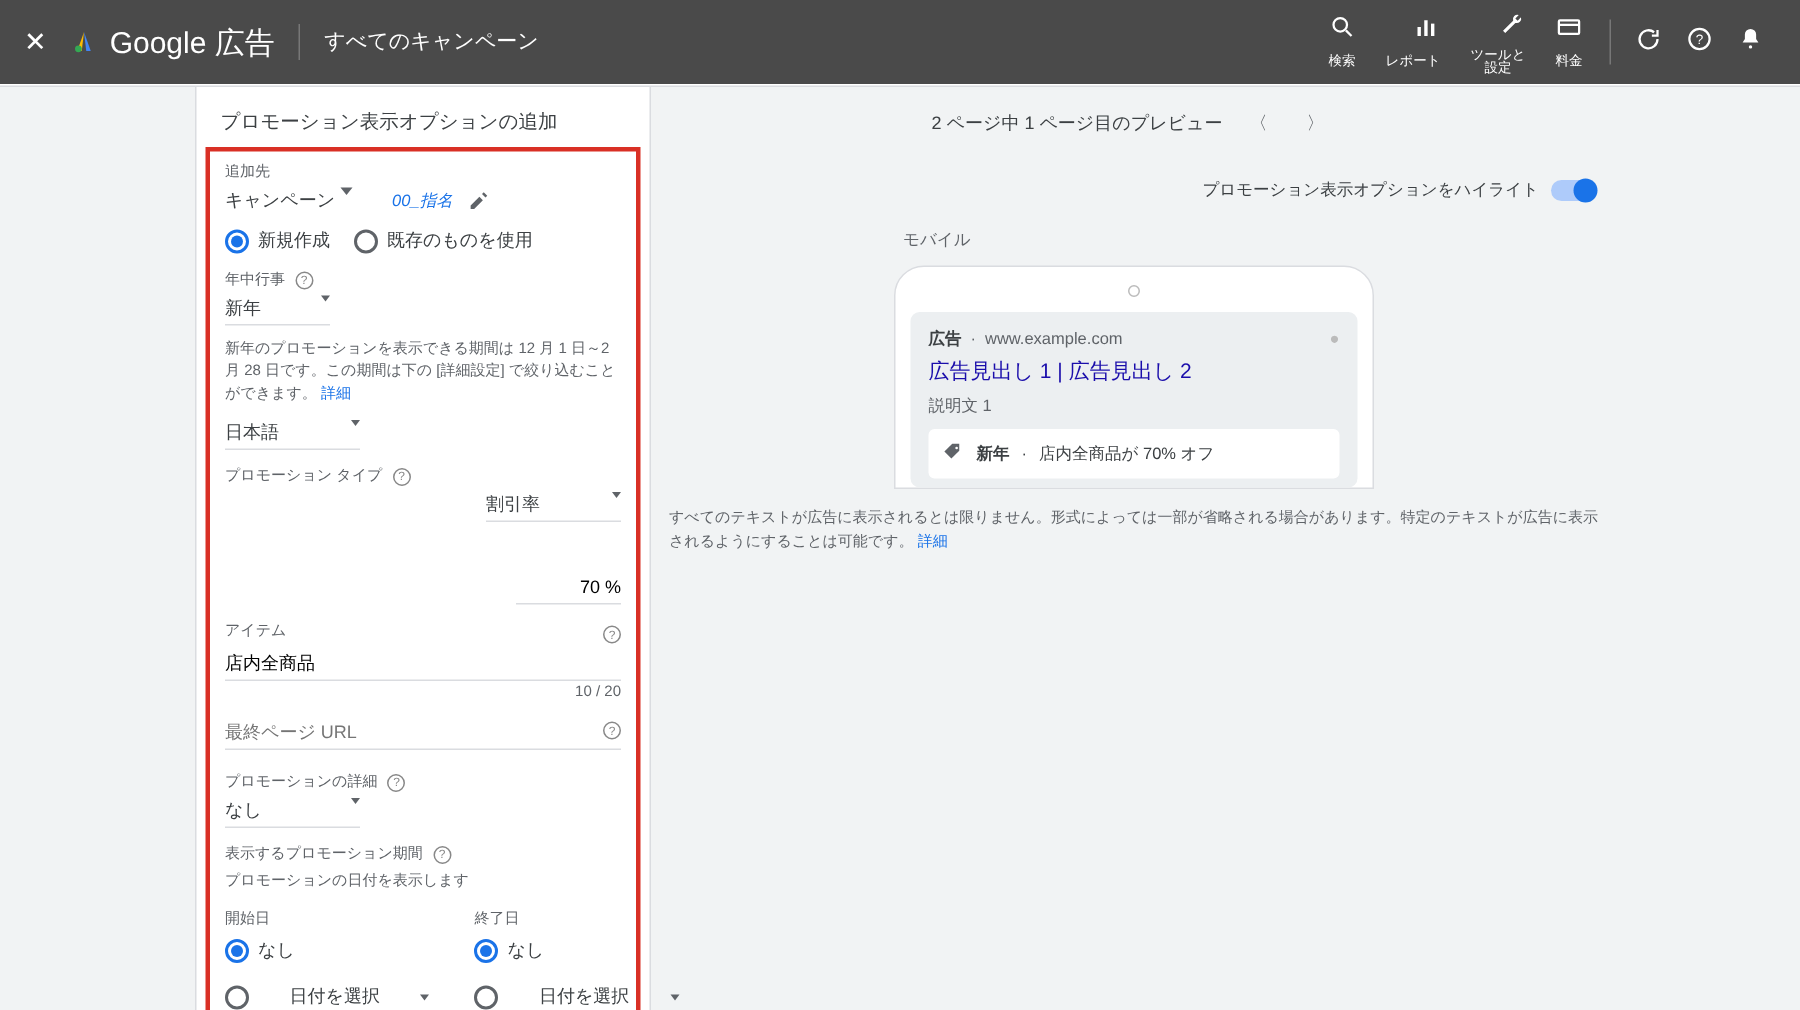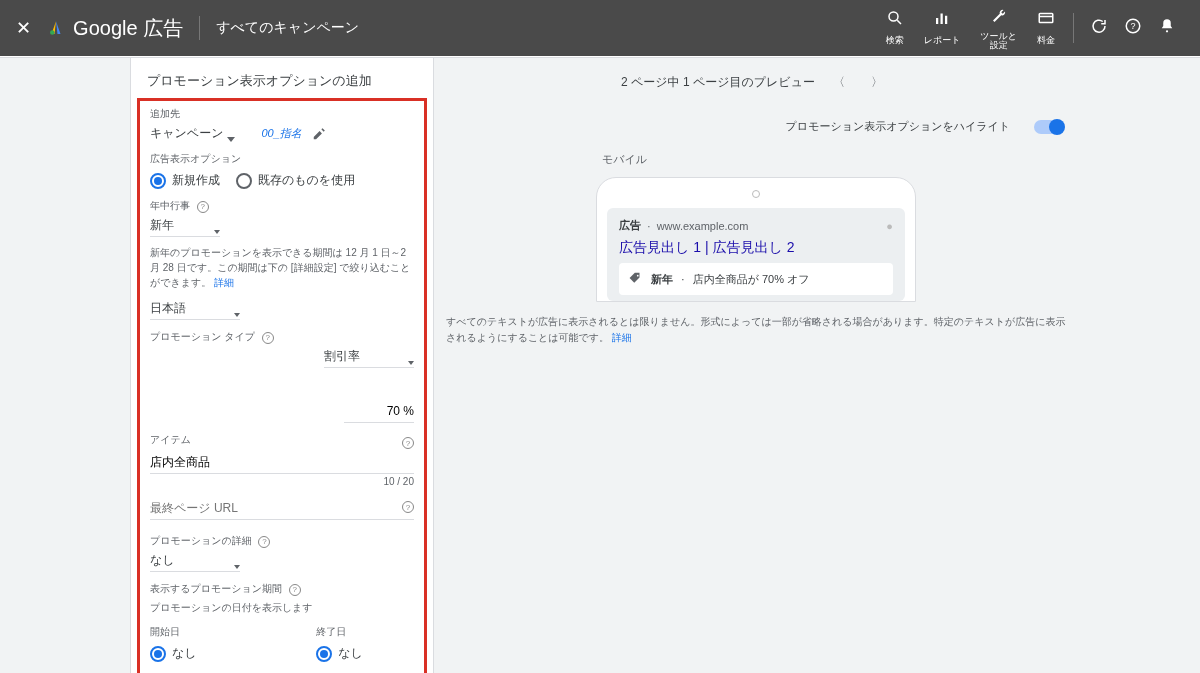--- a/index.html
+++ b/index.html
@@ -6,34 +6,34 @@
     body { font-family: Arial, "Hiragino Sans", "Meiryo", sans-serif; background: #f1f3f4; font-size: 12px; color: #3c4043; }
     .topbar { background: #4a4a4a; height: 56px; display: flex; align-items: center; padding: 0 16px; color: #fff; }
     .topbar .close-x { font-size: 18px; margin-right: 16px; cursor: pointer; }
     .topbar .logo { display: flex; align-items: center; gap: 8px; }
     .topbar .logo-tri { width: 18px; height: 18px; position: relative; }
     .topbar .logo-tri svg { width: 18px; height: 18px; }
     .topbar .logo-text { font-size: 20px; font-weight: 400; }
     .topbar .divider { width: 1px; height: 24px; background: #777; margin: 0 16px; }
     .topbar .sub { font-size: 14px; }
     .topbar .spacer { flex: 1; }
-    .topbar .tool { display: flex; flex-direction: column; align-items: center; margin: 0 10px; cursor: pointer; }
+    .topbar .tool { display: flex; flex-direction: column; align-items: flex-end; margin: 0 10px; cursor: pointer; }
     .topbar .tool .icon { font-size: 18px; margin-bottom: 2px; }
     .topbar .tool .lbl { font-size: 9px; }
     .topbar .vdiv { width: 1px; height: 30px; background: #777; margin: 0 8px; }
     .topbar .icon-btn { font-size: 18px; margin: 0 8px; cursor: pointer; }
     .thinbar { background: #fff; height: 2px; border-bottom: 1px solid #dadce0; }
     .content { display: flex; gap: 8px; padding: 0 0 0 130px; }
     .left { background: #fff; width: 304px; border: 1px solid #dadce0; border-top: none; }
     .panel-title { padding: 14px 16px 8px 16px; font-size: 13px; }
     .redbox { border: 3px solid #d93025; margin: 0 6px 8px 6px; padding: 6px 10px 12px 10px; }
     .lbl-sm { font-size: 10px; color: #5f6368; display: block; margin-bottom: 4px; }
     .row { margin-bottom: 10px; }
     .addto { display: flex; align-items: center; gap: 6px; }
-    .drop { display: inline-flex; align-items: flex-end; gap: 4px; font-size: 12px; cursor: pointer; }
+    .drop { display: inline-flex; align-items: flex-start; gap: 4px; font-size: 12px; cursor: pointer; }
     .arrow-down { border-left: 4px solid transparent; border-right: 4px solid transparent; border-top: 5px solid #5f6368; display: inline-block; }
     .arrow-down.sm { border-left: 3px solid transparent; border-right: 3px solid transparent; border-top: 4px solid #5f6368; }
     .tag { color: #1a73e8; font-size: 11px; margin-left: 20px; font-style: italic; }
     .pencil { color: #5f6368; margin-left: 4px; cursor: pointer; }
     .pencil svg { width: 14px; height: 14px; vertical-align: middle; }
     .radio-row { display: flex; align-items: center; gap: 16px; margin-top: 6px; }
     .radio { display: inline-flex; align-items: center; gap: 6px; cursor: pointer; }
     .radio-c { width: 16px; height: 16px; border-radius: 50%; border: 2px solid #5f6368; display: inline-flex; align-items: center; justify-content: center; }
     .radio-c.on { border-color: #1a73e8; }
     .radio-c.on::after { content: ""; width: 8px; height: 8px; border-radius: 50%; background: #1a73e8; }
@@ -46,21 +46,21 @@
     .two-col .col { flex: 0 0 auto; }
     .radio-col { display: flex; flex-direction: column; gap: 14px; margin-top: 6px; }
     .with-drop { display: inline-flex; align-items: center; gap: 27px; }
     .promo-type-row { display: flex; align-items: flex-end; gap: 32px; flex-direction: column; }
     .right-input { border: none; border-bottom: 1px solid #dadce0; width: 70px; text-align: right; padding: 4px 0; font-size: 12px; }
     .item-row { position: relative; }
     .item-row .info-c { position: absolute; right: 0; top: 4px; }
     .right { flex: 1; padding-right: 130px; padding-top: 12px; }
     .prev-head { display: flex; align-items: center; justify-content: center; gap: 10px; font-size: 12px; color: #3c4043; }
     .chev-btn { color: #5f6368; cursor: pointer; padding: 4px 8px; }
-    .toggle-row { display: flex; justify-content: flex-end; align-items: center; gap: 24px; margin: 24px 0 18px 0; padding-right: 6px; font-size: 11px; }
+    .toggle-row { display: flex; justify-content: flex-end; align-items: center; gap: 8px; margin: 24px 0 18px 0; padding-right: 6px; font-size: 11px; }
     .switch { width: 30px; height: 14px; background: #aecbfa; border-radius: 7px; position: relative; cursor: pointer; }
     .switch::after { content: ""; width: 16px; height: 16px; background: #1a73e8; border-radius: 50%; position: absolute; right: -1px; top: -1px; }
     .prev-lbl { font-size: 11px; color: #5f6368; margin-bottom: 10px; margin-left: 160px; }
     .phone-wrap { display: flex; justify-content: center; }
     .phone { width: 320px; border: 1px solid #dadce0; border-radius: 20px 20px 0 0; padding: 12px 10px 0 10px; background: #fff; }
     .notch { display: flex; justify-content: center; margin-bottom: 10px; }
     .notch-c { width: 8px; height: 8px; border: 1px solid #bbb; border-radius: 50%; }
     .ad-card { background: #eceff1; border-radius: 6px; padding: 10px 12px 6px 12px; }
     .ad-top { display: flex; align-items: center; font-size: 11px; color: #5f6368; gap: 6px; }
     .ad-top .adb { font-weight: 700; color: #3c4043; }
@@ -149,21 +149,20 @@
             <span class="arrow-down"></span>
           </span>
           <span class="tag">00_指名</span>
           <span class="pencil"><svg viewBox="0 0 24 24" fill="#5f6368">
                 <path d="M3 17 v4 h4 L17 11 l-4-4 Z M20 8 l-4-4 2-2 4 4 Z"></path>
               </svg></span>
         </div>
       </div>
 
       <div class="row">
-        <span class="lbl-sm">広告表示オプション</span>
         <div class="radio-row">
           <label class="radio">
             <span class="radio-c on"></span>
             <span>新規作成</span>
           </label>
           <label class="radio">
             <span class="radio-c"></span>
             <span>既存のものを使用</span>
           </label>
         </div>
@@ -288,20 +287,21 @@
             <span class="notch-c"></span>
           </div>
         <div class="ad-card">
           <div class="ad-top">
             <span class="adb">広告</span>
             <span>·</span>
             <span>www.example.com</span>
             <span class="dot3">●</span>
           </div>
           <div class="ad-title">広告見出し 1 | 広告見出し 2</div>
+          <div class="ad-desc">説明文 1</div>
           <div class="ad-tag">
             <span><svg viewBox="0 0 24 24" fill="#5f6368">
                   <path d="M10 3 h8 v8 l-9 9 -8-8 Z"></path>
                   <circle cx="15" cy="8" r="1.5" fill="#fff"></circle>
                 </svg></span>
             <span class="tagname">新年</span>
             <span>·</span>
             <span>店内全商品が 70% オフ</span>
           </div>
         </div>

